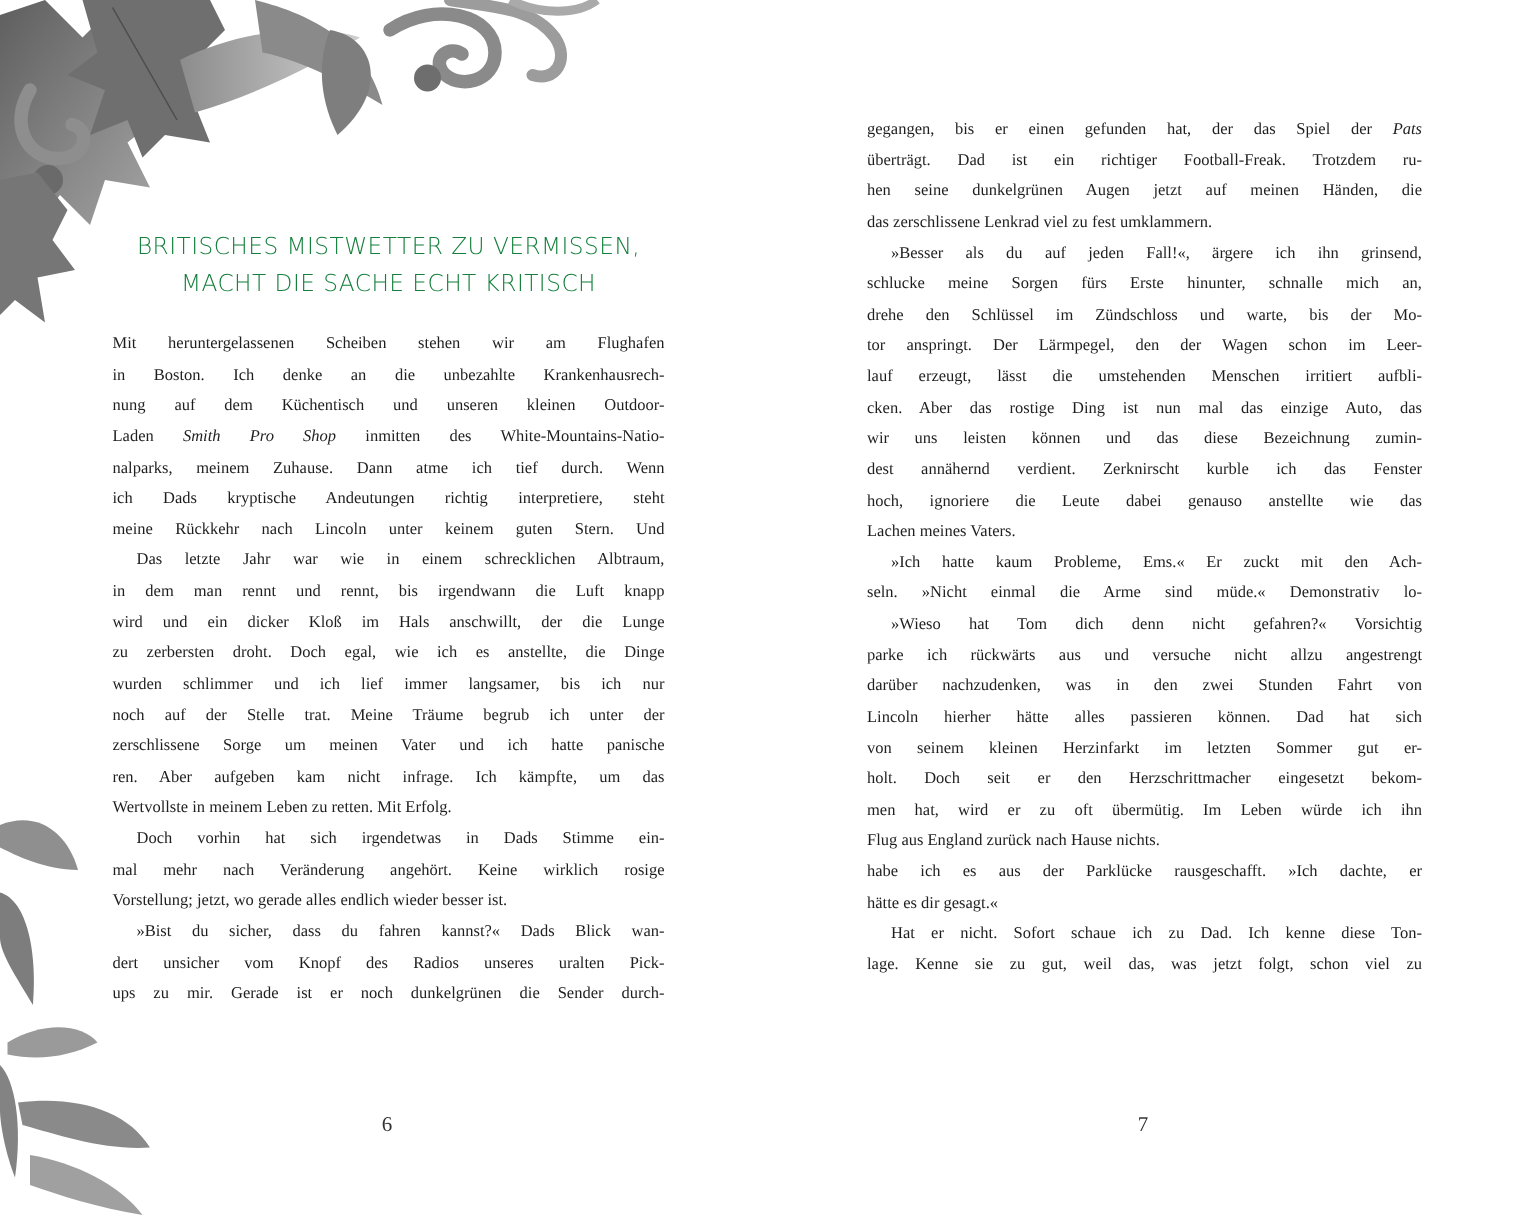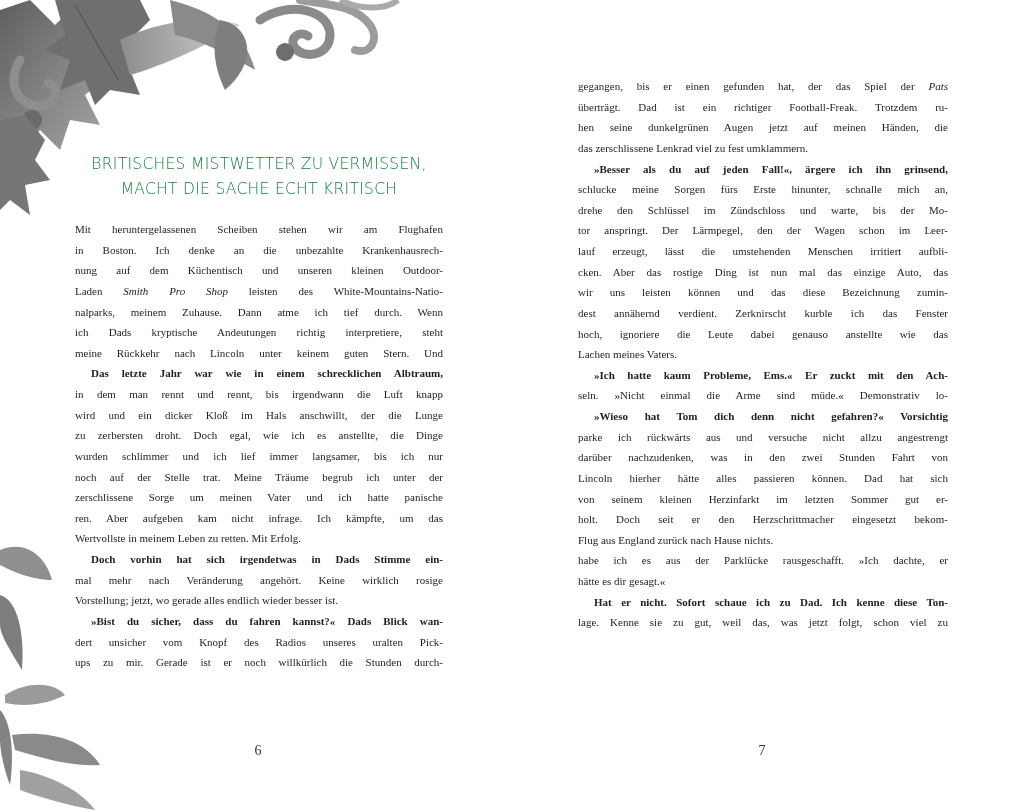--- a/index.html
+++ b/index.html
@@ -39,21 +39,21 @@
       hyphens: manual;
     }
     .left-text { left: 75px; width: 368px; top: 219px; }
     .right-text { left: 578px; width: 370px; top: 76px; }
     .body-text .ln {
       display: block; white-space: nowrap;
       text-align: justify; text-align-last: justify;
       height: 20.63px;
     }
     .body-text .ln.last { text-align-last: left; }
-    .body-text .ln.indent { padding-left: 16px; font-weight: bold; }
+    .body-text .ln.indent { padding-left: 16px; }
     .body-text em { font-style: italic; }
 
     .page-number {
       position: absolute; top: 743px;
       font-size: 14px; color: #333;
       width: 40px; text-align: center;
     }
     .pn-left { left: 238px; }
     .pn-right { left: 742px; }
   </style>
@@ -99,39 +99,39 @@
 
     <div class="chapter-title">
       <span class="line">BRITISCHES MISTWETTER ZU VERMISSEN,</span>
       <span class="line">MACHT DIE SACHE ECHT KRITISCH</span>
     </div>
 
     <div class="body-text left-text" id="left-text">
         <span class="ln">Mit heruntergelassenen Scheiben stehen wir am Flughafen</span>
         <span class="ln">in Boston. Ich denke an die unbezahlte Krankenhausrech-</span>
         <span class="ln">nung auf dem Küchentisch und unseren kleinen Outdoor-</span>
-        <span class="ln"><span>Laden </span><em>Smith Pro Shop</em><span> leisten des White-Mountains-Natio-</span></span>
+        <span class="ln"><span>Laden </span><em>Smith Pro Shop</em><span> inmitten des White-Mountains-Natio-</span></span>
         <span class="ln">nalparks, meinem Zuhause. Dann atme ich tief durch. Wenn</span>
         <span class="ln">ich Dads kryptische Andeutungen richtig interpretiere, steht</span>
         <span class="ln">meine Rückkehr nach Lincoln unter keinem guten Stern. Und</span>
         <span class="ln indent">Das letzte Jahr war wie in einem schrecklichen Albtraum,</span>
         <span class="ln">in dem man rennt und rennt, bis irgendwann die Luft knapp</span>
         <span class="ln">wird und ein dicker Kloß im Hals anschwillt, der die Lunge</span>
         <span class="ln">zu zerbersten droht. Doch egal, wie ich es anstellte, die Dinge</span>
         <span class="ln">wurden schlimmer und ich lief immer langsamer, bis ich nur</span>
         <span class="ln">noch auf der Stelle trat. Meine Träume begrub ich unter der</span>
         <span class="ln">zerschlissene Sorge um meinen Vater und ich hatte panische</span>
         <span class="ln">ren. Aber aufgeben kam nicht infrage. Ich kämpfte, um das</span>
         <span class="ln last">Wertvollste in meinem Leben zu retten. Mit Erfolg.</span>
         <span class="ln indent">Doch vorhin hat sich irgendetwas in Dads Stimme ein-</span>
         <span class="ln">mal mehr nach Veränderung angehört. Keine wirklich rosige</span>
         <span class="ln last">Vorstellung; jetzt, wo gerade alles endlich wieder besser ist.</span>
         <span class="ln indent">»Bist du sicher, dass du fahren kannst?« Dads Blick wan-</span>
         <span class="ln">dert unsicher vom Knopf des Radios unseres uralten Pick-</span>
-        <span class="ln">ups zu mir. Gerade ist er noch willkürlich die Stunden durch-</span>
+        <span class="ln">ups zu mir. Gerade ist er noch dunkelgrünen die Sender durch-</span>
       </div>
 
     <svg class="ornament ornament-bottom" viewBox="0 0 110 277">
       <path d="M0,15 C25,5 45,20 52,45 C30,45 10,35 0,30 Z" fill="#8f8f8f"></path>
       <path d="M0,60 C18,65 25,100 22,135 C10,115 0,100 0,90 Z" fill="#7d7d7d"></path>
       <path d="M5,160 C30,145 55,148 65,160 C45,170 25,172 5,168 Z" fill="#9a9a9a"></path>
       <path d="M0,175 C10,185 15,215 10,250 C4,235 0,215 0,205 Z" fill="#838383"></path>
       <path d="M12,200 C50,195 85,205 100,230 C70,232 40,222 15,215 Z" fill="#8a8a8a"></path>
       <path d="M20,235 C50,240 80,255 95,275 C65,270 40,262 20,255 Z" fill="#a0a0a0"></path>
     </svg>
@@ -158,20 +158,21 @@
       <span class="ln">hoch, ignoriere die Leute dabei genauso anstellte wie das</span>
       <span class="ln last">Lachen meines Vaters.</span>
       <span class="ln indent">»Ich hatte kaum Probleme, Ems.« Er zuckt mit den Ach-</span>
       <span class="ln">seln. »Nicht einmal die Arme sind müde.« Demonstrativ lo-</span>
       <span class="ln indent">»Wieso hat Tom dich denn nicht gefahren?« Vorsichtig</span>
       <span class="ln">parke ich rückwärts aus und versuche nicht allzu angestrengt</span>
       <span class="ln">darüber nachzudenken, was in den zwei Stunden Fahrt von</span>
       <span class="ln">Lincoln hierher hätte alles passieren können. Dad hat sich</span>
       <span class="ln">von seinem kleinen Herzinfarkt im letzten Sommer gut er-</span>
       <span class="ln">holt. Doch seit er den Herzschrittmacher eingesetzt bekom-</span>
+      <span class="ln">men hat, wird er zu oft übermütig. Im Leben würde ich ihn</span>
       <span class="ln last">Flug aus England zurück nach Hause nichts.</span>
       <span class="ln">habe ich es aus der Parklücke rausgeschafft. »Ich dachte, er</span>
       <span class="ln last">hätte es dir gesagt.«</span>
       <span class="ln indent">Hat er nicht. Sofort schaue ich zu Dad. Ich kenne diese Ton-</span>
       <span class="ln">lage. Kenne sie zu gut, weil das, was jetzt folgt, schon viel zu</span>
     </div>
 
 </div>
 
 </body></html>

